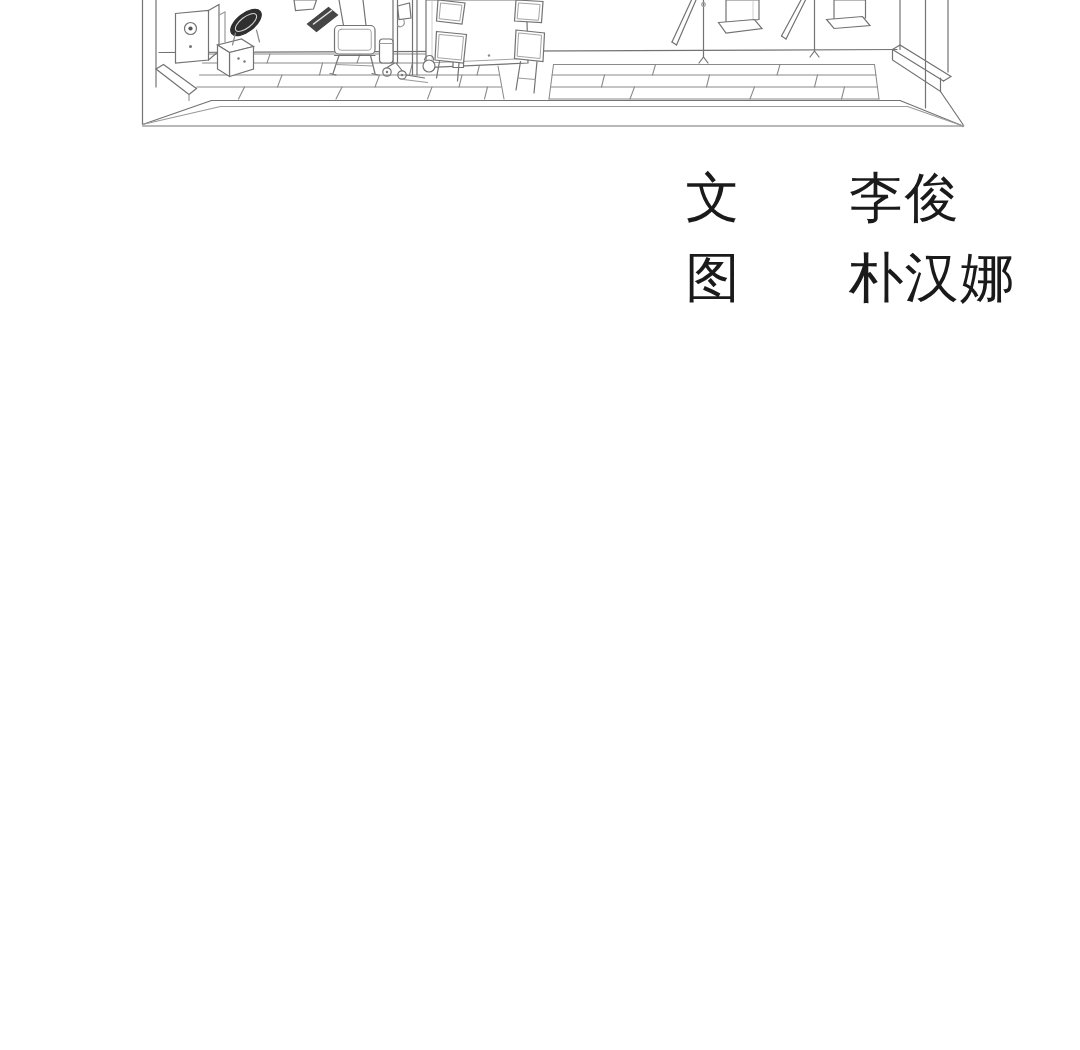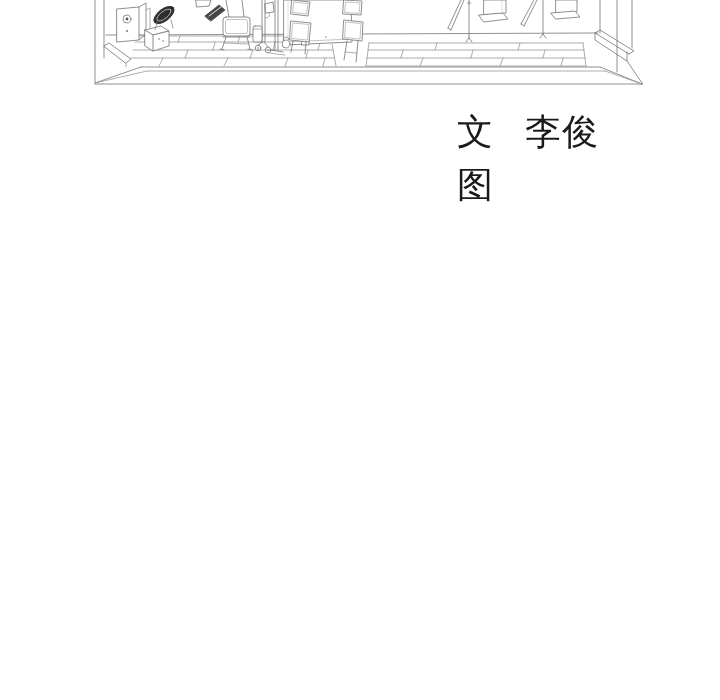--- a/index.html
+++ b/index.html
@@ -23,21 +23,21 @@
   .credit-row{
     display:flex;
     align-items:center;
     gap:30px;
     height:53px;
     font-size:36px;
     letter-spacing:1px;
     color:#1a1a1a;
   }
   .credit-role{display:inline-block;min-width:38px;}
-  .credit-name{display:inline-block;}
+  .credit-name{display:inline-block;margin-left:41px;}
 </style>
 </head>
 <body>
 
 <div class="page">
 
   <div class="artwork">
     <svg viewBox="0 0 552 90" xmlns="http://www.w3.org/2000/svg" fill="none" stroke="#737373" stroke-width="0.8" stroke-linecap="round">
 
       <g>
@@ -239,16 +239,17 @@
     </svg>
   </div>
 
   <div class="credits">
     <div class="credit-row">
       <span class="credit-role">文</span>
       <span class="credit-name">李俊</span>
     </div>
     <div class="credit-row">
       <span class="credit-role">图</span>
+      <span class="credit-name">朴汉娜</span>
     </div>
   </div>
 
 </div>
 
 </body></html>

